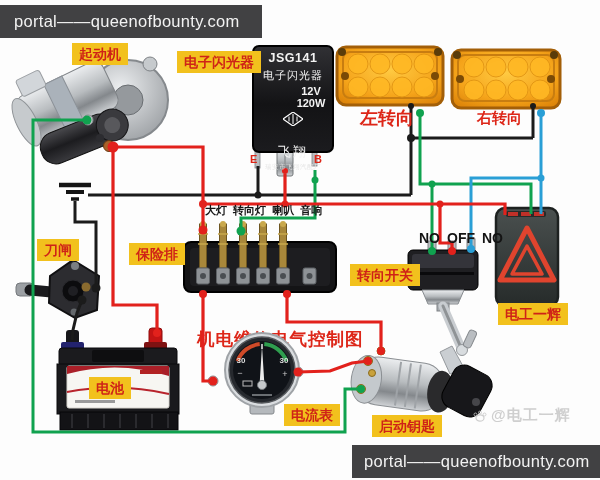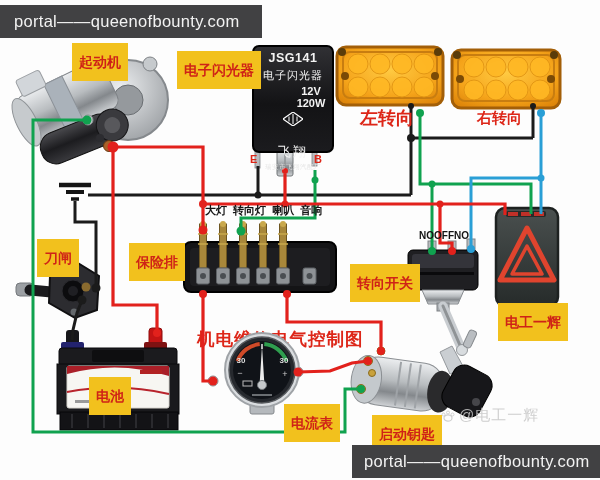--- a/index.html
+++ b/index.html
@@ -2,34 +2,34 @@
 <html><head>
 <meta charset="utf-8">
 <style>
   html,body{margin:0;padding:0;background:#e9e9e9;}
   .cv{position:relative;width:600px;height:480px;background:#fdfdfd;overflow:hidden;
       font-family:"Liberation Sans","DejaVu Sans",sans-serif;}
   .abs{position:absolute;}
   .wm{position:absolute;background:#414143;color:#f2f2f2;font-size:16.5px;
       display:flex;align-items:center;white-space:nowrap;letter-spacing:.3px;}
   .tag{position:absolute;background:#f2c11d;color:#cf2317;font-weight:bold;
-       font-size:14px;line-height:1;padding:12px 7px;white-space:nowrap;}
+       font-size:14px;line-height:1;padding:4px 7px;white-space:nowrap;}
   .redtxt{position:absolute;color:#dd2618;font-weight:bold;white-space:nowrap;}
   .blktxt{position:absolute;color:#141414;font-weight:bold;white-space:nowrap;border-radius:7px;}
   .relay{position:absolute;left:252px;top:45px;width:78px;height:104px;
          background:linear-gradient(#303034,#131315 55%,#1b1b1e);
          border:2px solid #000;border-radius:7px;color:#f3f3f3;text-align:center;}
   .relay .r1{font-size:12.5px;font-weight:bold;margin-top:4px;letter-spacing:.5px;}
   .relay .r2{font-size:11px;margin-top:3px;letter-spacing:1px;}
   .relay .r3{font-size:11px;font-weight:bold;margin-top:2px;padding-left:36px;}
   .relay .r4{margin-top:3px;line-height:0;}
   .relay .r5{font-size:13px;margin-top:17px;letter-spacing:2px;}
   .relay .r6{font-size:6.5px;margin-top:2px;color:#e6e6e6;letter-spacing:.5px;}
-  .artist{position:absolute;left:440px;top:406px;display:flex;align-items:center;gap:3px;
-          color:#c7c7c7;font-size:15px;font-weight:normal;opacity:.85;letter-spacing:1px;}
+  .artist{position:absolute;left:472px;top:406px;display:flex;align-items:center;gap:3px;
+          color:#c7c7c7;font-size:15px;font-weight:bold;opacity:.85;letter-spacing:1px;}
 </style>
 </head>
 <body>
 
 <div class="cv">
 
   <div class="redtxt" style="left:197px;top:327px;font-size:17.5px;letter-spacing:1px">机电维修电气控制图</div>
 
   <svg class="abs" style="left:0;top:0" width="600" height="480">
     <defs>
@@ -368,21 +368,21 @@
       </svg>
     </div>
     <div class="r5">飞翔</div>
     <div class="r6">瑞安市飞翔汽配厂</div>
   </div>
   <div class="redtxt" style="left:250px;top:153px;font-size:11px">E</div>
   <div class="redtxt" style="left:314px;top:153px;font-size:11px">B</div>
 
   <div class="blktxt" style="left:205px;top:203px;font-size:11px;white-space:pre">大灯  转向灯  喇叭  音响</div>
 
-  <div class="blktxt" style="left:419px;top:230px;font-size:10px;display:flex;">
+  <div class="blktxt" style="left:419px;top:230px;font-size:14px;display:flex;gap:7px">
     <span>NO</span>
     <span>OFF</span>
     <span>NO</span>
   </div>
 
   <div class="redtxt" style="left:360px;top:106px;font-size:18px">左转向</div>
   <div class="redtxt" style="left:477px;top:109px;font-size:15px">右转向</div>
 
   <div class="tag" style="left:72px;top:43px">起动机</div>
   <div class="tag" style="left:177px;top:51px">电子闪光器</div>

